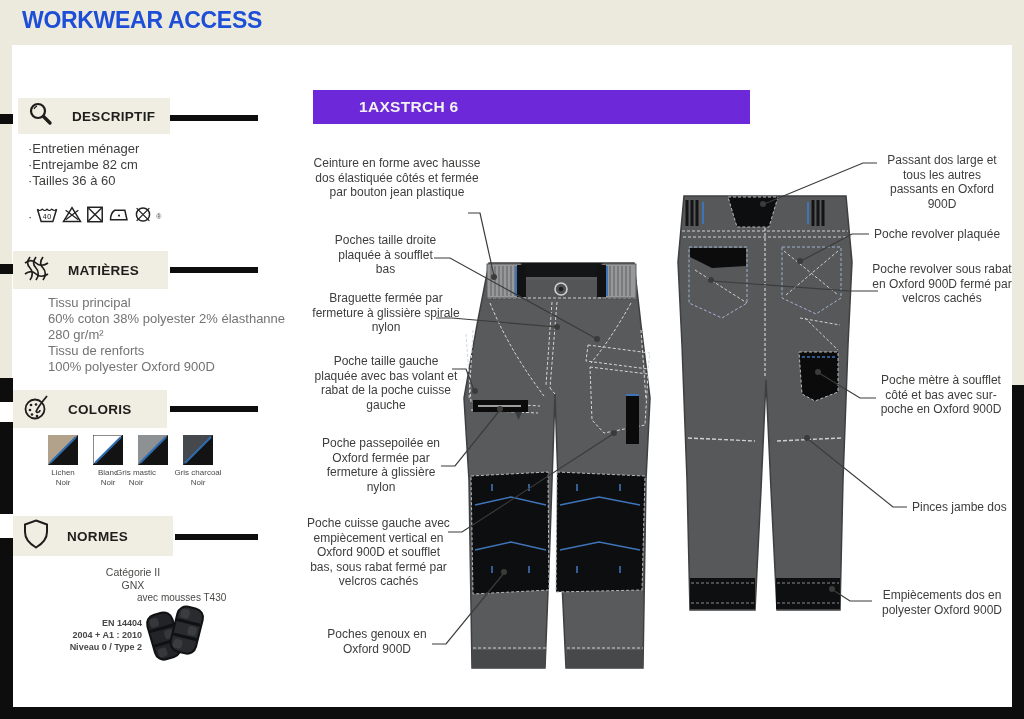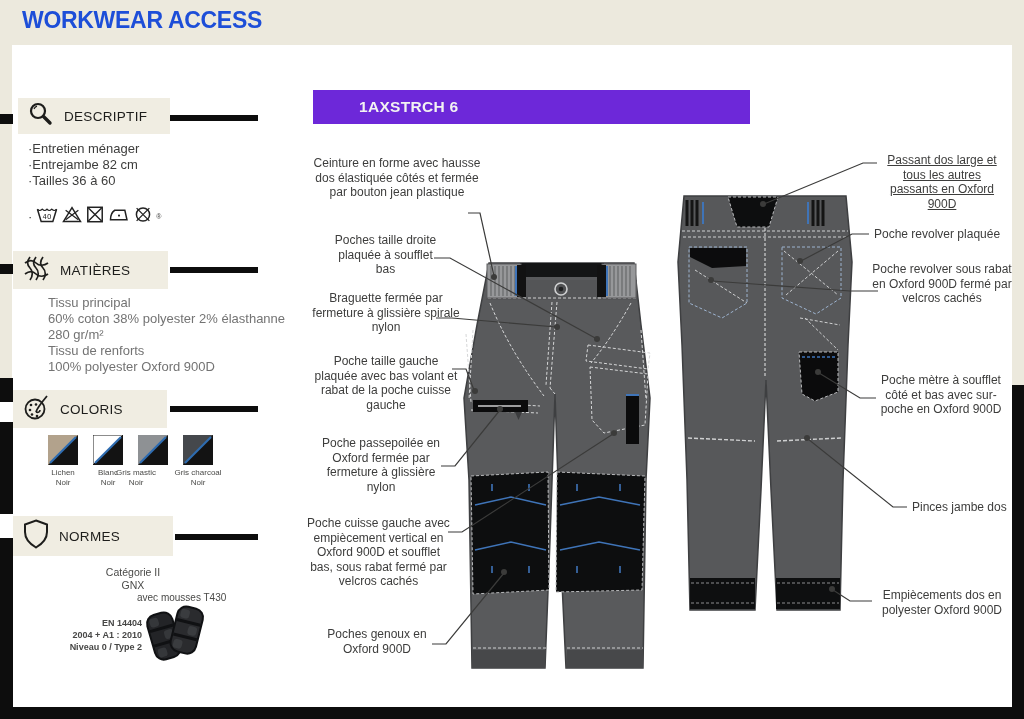--- a/index.html
+++ b/index.html
@@ -3,21 +3,21 @@
 <meta charset="utf-8">
 <style>
   html,body{margin:0;padding:0;background:#b9b6ab;}
   #page{position:relative;width:1024px;height:719px;background:#ece9dd;overflow:hidden;
         font-family:"Liberation Sans","DejaVu Sans",sans-serif;color:#3d3d3c;}
   .abs{position:absolute;}
   .white-card{background:#ffffff;}
   .brand{font-size:23px;font-weight:800;letter-spacing:-0.3px;color:#1d4ed8;}
   .blackbar{background:#0d0d0d;}
   .label-box{background:#f0ede2;display:flex;align-items:center;gap:10px;padding-left:10px;box-sizing:border-box;}
-  .label-box .ttl{font-size:13.5px;font-weight:400;color:#1d1d1b;letter-spacing:.3px;}
+  .label-box .ttl{font-size:13.5px;font-weight:700;color:#1d1d1b;letter-spacing:.3px;margin-left:8px;}
   .rule{background:#0d0d0d;height:6px;}
   .bullets{font-size:13px;line-height:16px;color:#3d3d3c;}
   .care-row{display:flex;align-items:center;gap:4px;}
   .mat{font-size:13px;line-height:16px;color:#737373;}
   .callout{font-size:12px;line-height:14.5px;color:#3d3d3c;text-align:center;}
   .callout.la{text-align:left;}
   .titlebar{background:#6d28d9;color:#f2f2f2;display:flex;align-items:center;box-sizing:border-box;padding-left:46px;gap:24px;}
   .titlebar .code{font-size:15.5px;font-weight:700;letter-spacing:.3px;}
   .titlebar .name{font-size:15.5px;font-weight:400;letter-spacing:1.6px;}
   .sw-label{font-size:8px;line-height:10px;text-align:center;color:#4a4a48;}
@@ -357,20 +357,20 @@
   </svg>
 
   <div class="abs callout" style="left:328px;top:233px;width:115px;">Poches taille droite plaquée à soufflet bas</div>
   <div class="abs callout" style="left:308px;top:156px;width:178px;">Ceinture en forme avec hausse dos élastiquée côtés et fermée par bouton jean plastique</div>
   <div class="abs callout" style="left:312px;top:291px;width:148px;">Braguette fermée par fermeture à glissière spirale nylon</div>
   <div class="abs callout" style="left:312px;top:354px;width:148px;">Poche taille gauche plaquée avec bas volant et rabat de la poche cuisse gauche</div>
   <div class="abs callout" style="left:315px;top:436px;width:132px;">Poche passepoilée en Oxford fermée par fermeture à glissière nylon</div>
   <div class="abs callout" style="left:306px;top:516px;width:145px;">Poche cuisse gauche avec empiècement vertical en Oxford 900D et soufflet bas, sous rabat fermé par velcros cachés</div>
   <div class="abs callout" style="left:316px;top:627px;width:122px;">Poches genoux en Oxford 900D</div>
 
-  <div class="abs callout" style="left:878px;top:153px;width:128px;text-decoration:underline;">Passant dos large et tous les autres passants en Oxford 900D</div>
+  <div class="abs callout" style="left:878px;top:153px;width:128px;">Passant dos large et tous les autres passants en Oxford 900D</div>
   <div class="abs callout la" style="left:874px;top:227px;width:150px;">Poche revolver plaquée</div>
   <div class="abs callout" style="left:866px;top:262px;width:152px;">Poche revolver sous rabat en Oxford 900D fermé par velcros cachés</div>
   <div class="abs callout" style="left:870px;top:373px;width:142px;">Poche mètre à soufflet côté et bas avec sur-poche en Oxford 900D</div>
   <div class="abs callout la" style="left:912px;top:500px;width:108px;">Pinces jambe dos</div>
   <div class="abs callout" style="left:864px;top:588px;width:156px;">Empiècements dos en polyester Oxford 900D</div>
 
 </div>
 
 </body></html>

